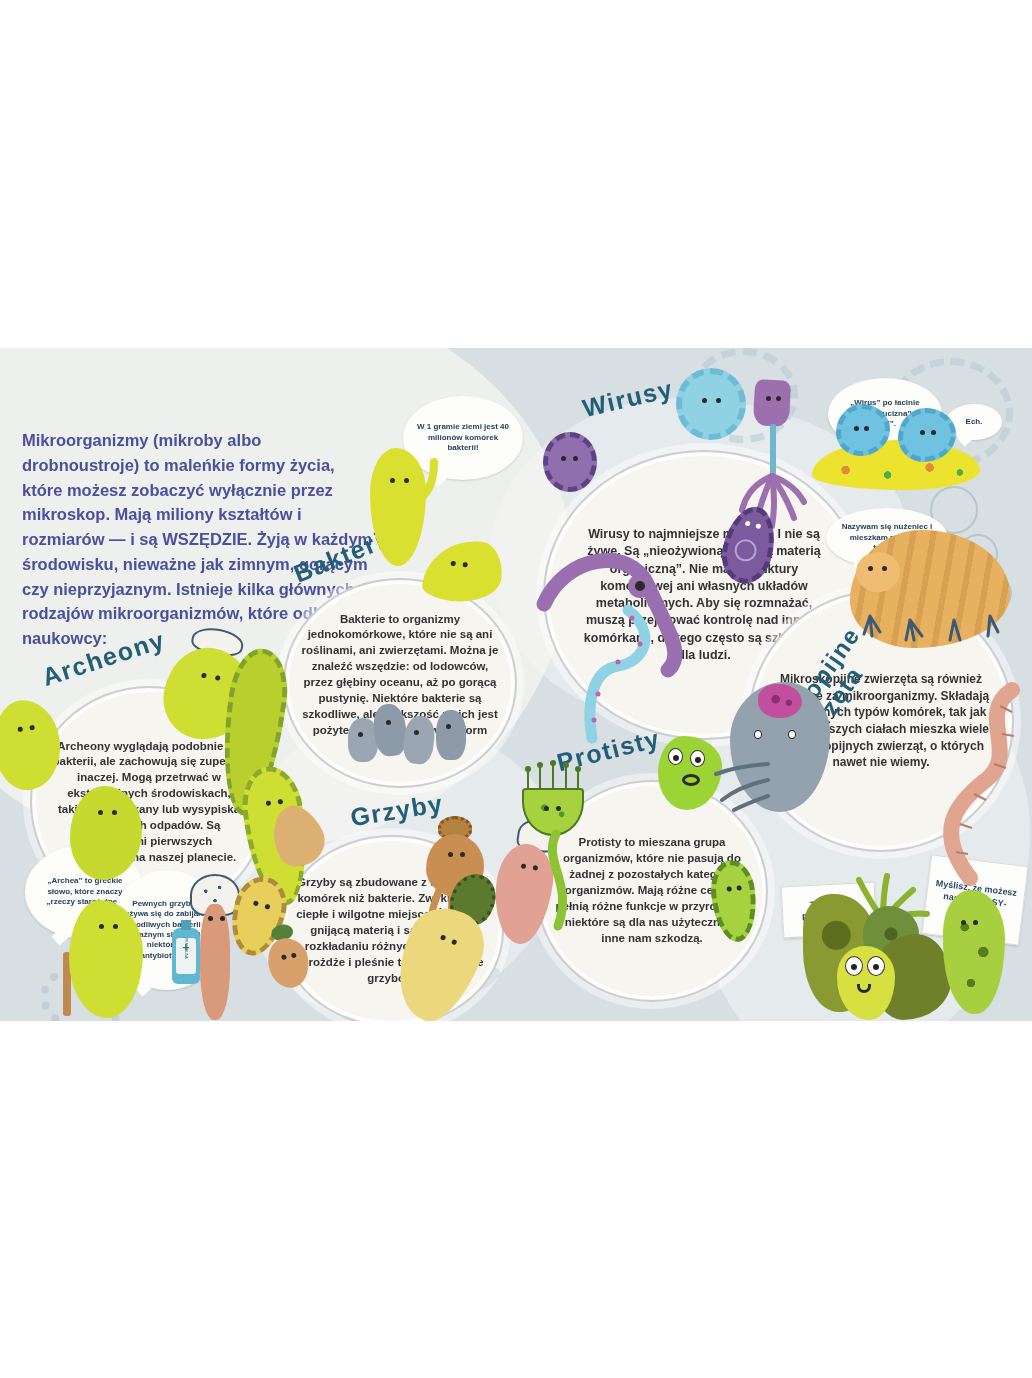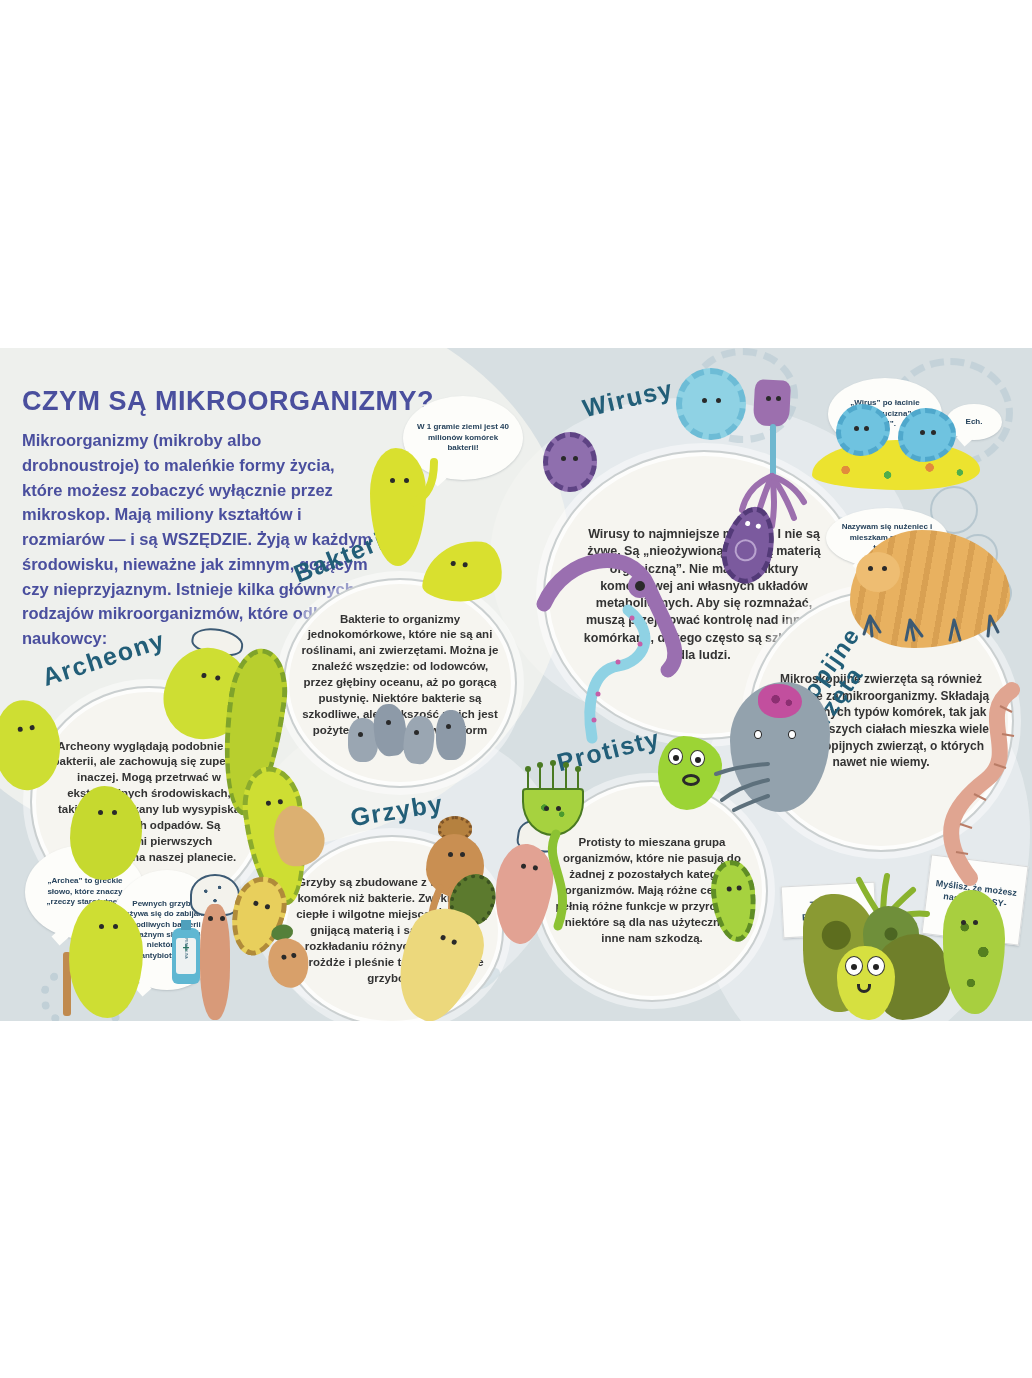--- a/index.html
+++ b/index.html
@@ -83,21 +83,20 @@
   <div class="bgs flower" style="left:40px;top:614px;width:90px;height:70px;"></div>
   <div class="bgs starb" style="left:880px;top:280px;width:110px;height:100px;opacity:.6;"></div>
   <svg style="left:330px;top:600px;" width="180" height="60" viewBox="0 0 180 60">
       <path d="M5 40 q20 -30 40 -5 t40 -5 t40 -5 t40 0" stroke="rgba(170,192,203,0.7)" stroke-width="10" fill="none" stroke-linecap="round"></path>
     </svg>
   <svg style="left:860px;top:252px;" width="140" height="50" viewBox="0 0 140 50">
       <path d="M5 30 q15 -25 30 -3 t30 -3 t30 -3 t30 0" stroke="rgba(255,255,255,0.8)" stroke-width="8" fill="none" stroke-linecap="round"></path>
     </svg>
 
   <div class="titleblob"></div>
-  <h1 class="title">CZYM SĄ MIKROORGANIZMY?</h1>
   <p class="intro">Mikroorganizmy (mikroby albo drobnoustroje) to maleńkie formy życia, które możesz zobaczyć wyłącznie przez mikroskop. Mają miliony kształtów i rozmiarów — i są WSZĘDZIE. Żyją w każdym środowisku, nieważne jak zimnym, gorącym czy nieprzyjaznym. Istnieje kilka głównych rodzajów mikroorganizmów, które odkryli naukowcy:</p>
 
   <div class="ring" style="left:543px;top:102px;width:322px;height:290px;">
     <p style="width:252px;">Wirusy to najmniejsze mikroby. I nie są żywe. Są „nieożywioną złożoną materią organiczną”. Nie mają struktury komórkowej ani własnych układów metabolicznych. Aby się rozmnażać, muszą przejmować kontrolę nad innymi komórkami, dlatego często są szkodliwe dla ludzi.</p>
   </div>
   <div class="sect-h" style="left:582px;top:36px;transform:rotate(-13deg);">Wirusy</div>
 
   <div class="ring" style="left:283px;top:230px;width:234px;height:210px;">
     <p style="width:200px;font-size:11.5px;">Bakterie to organizmy jednokomórkowe, które nie są ani roślinami, ani zwierzętami. Można je znaleźć wszędzie: od lodowców, przez głębiny oceanu, aż po gorącą pustynię. Niektóre bakterie są szkodliwe, ale większość z nich jest pożyteczna i wspiera wiele form życia.</p>
   </div>

